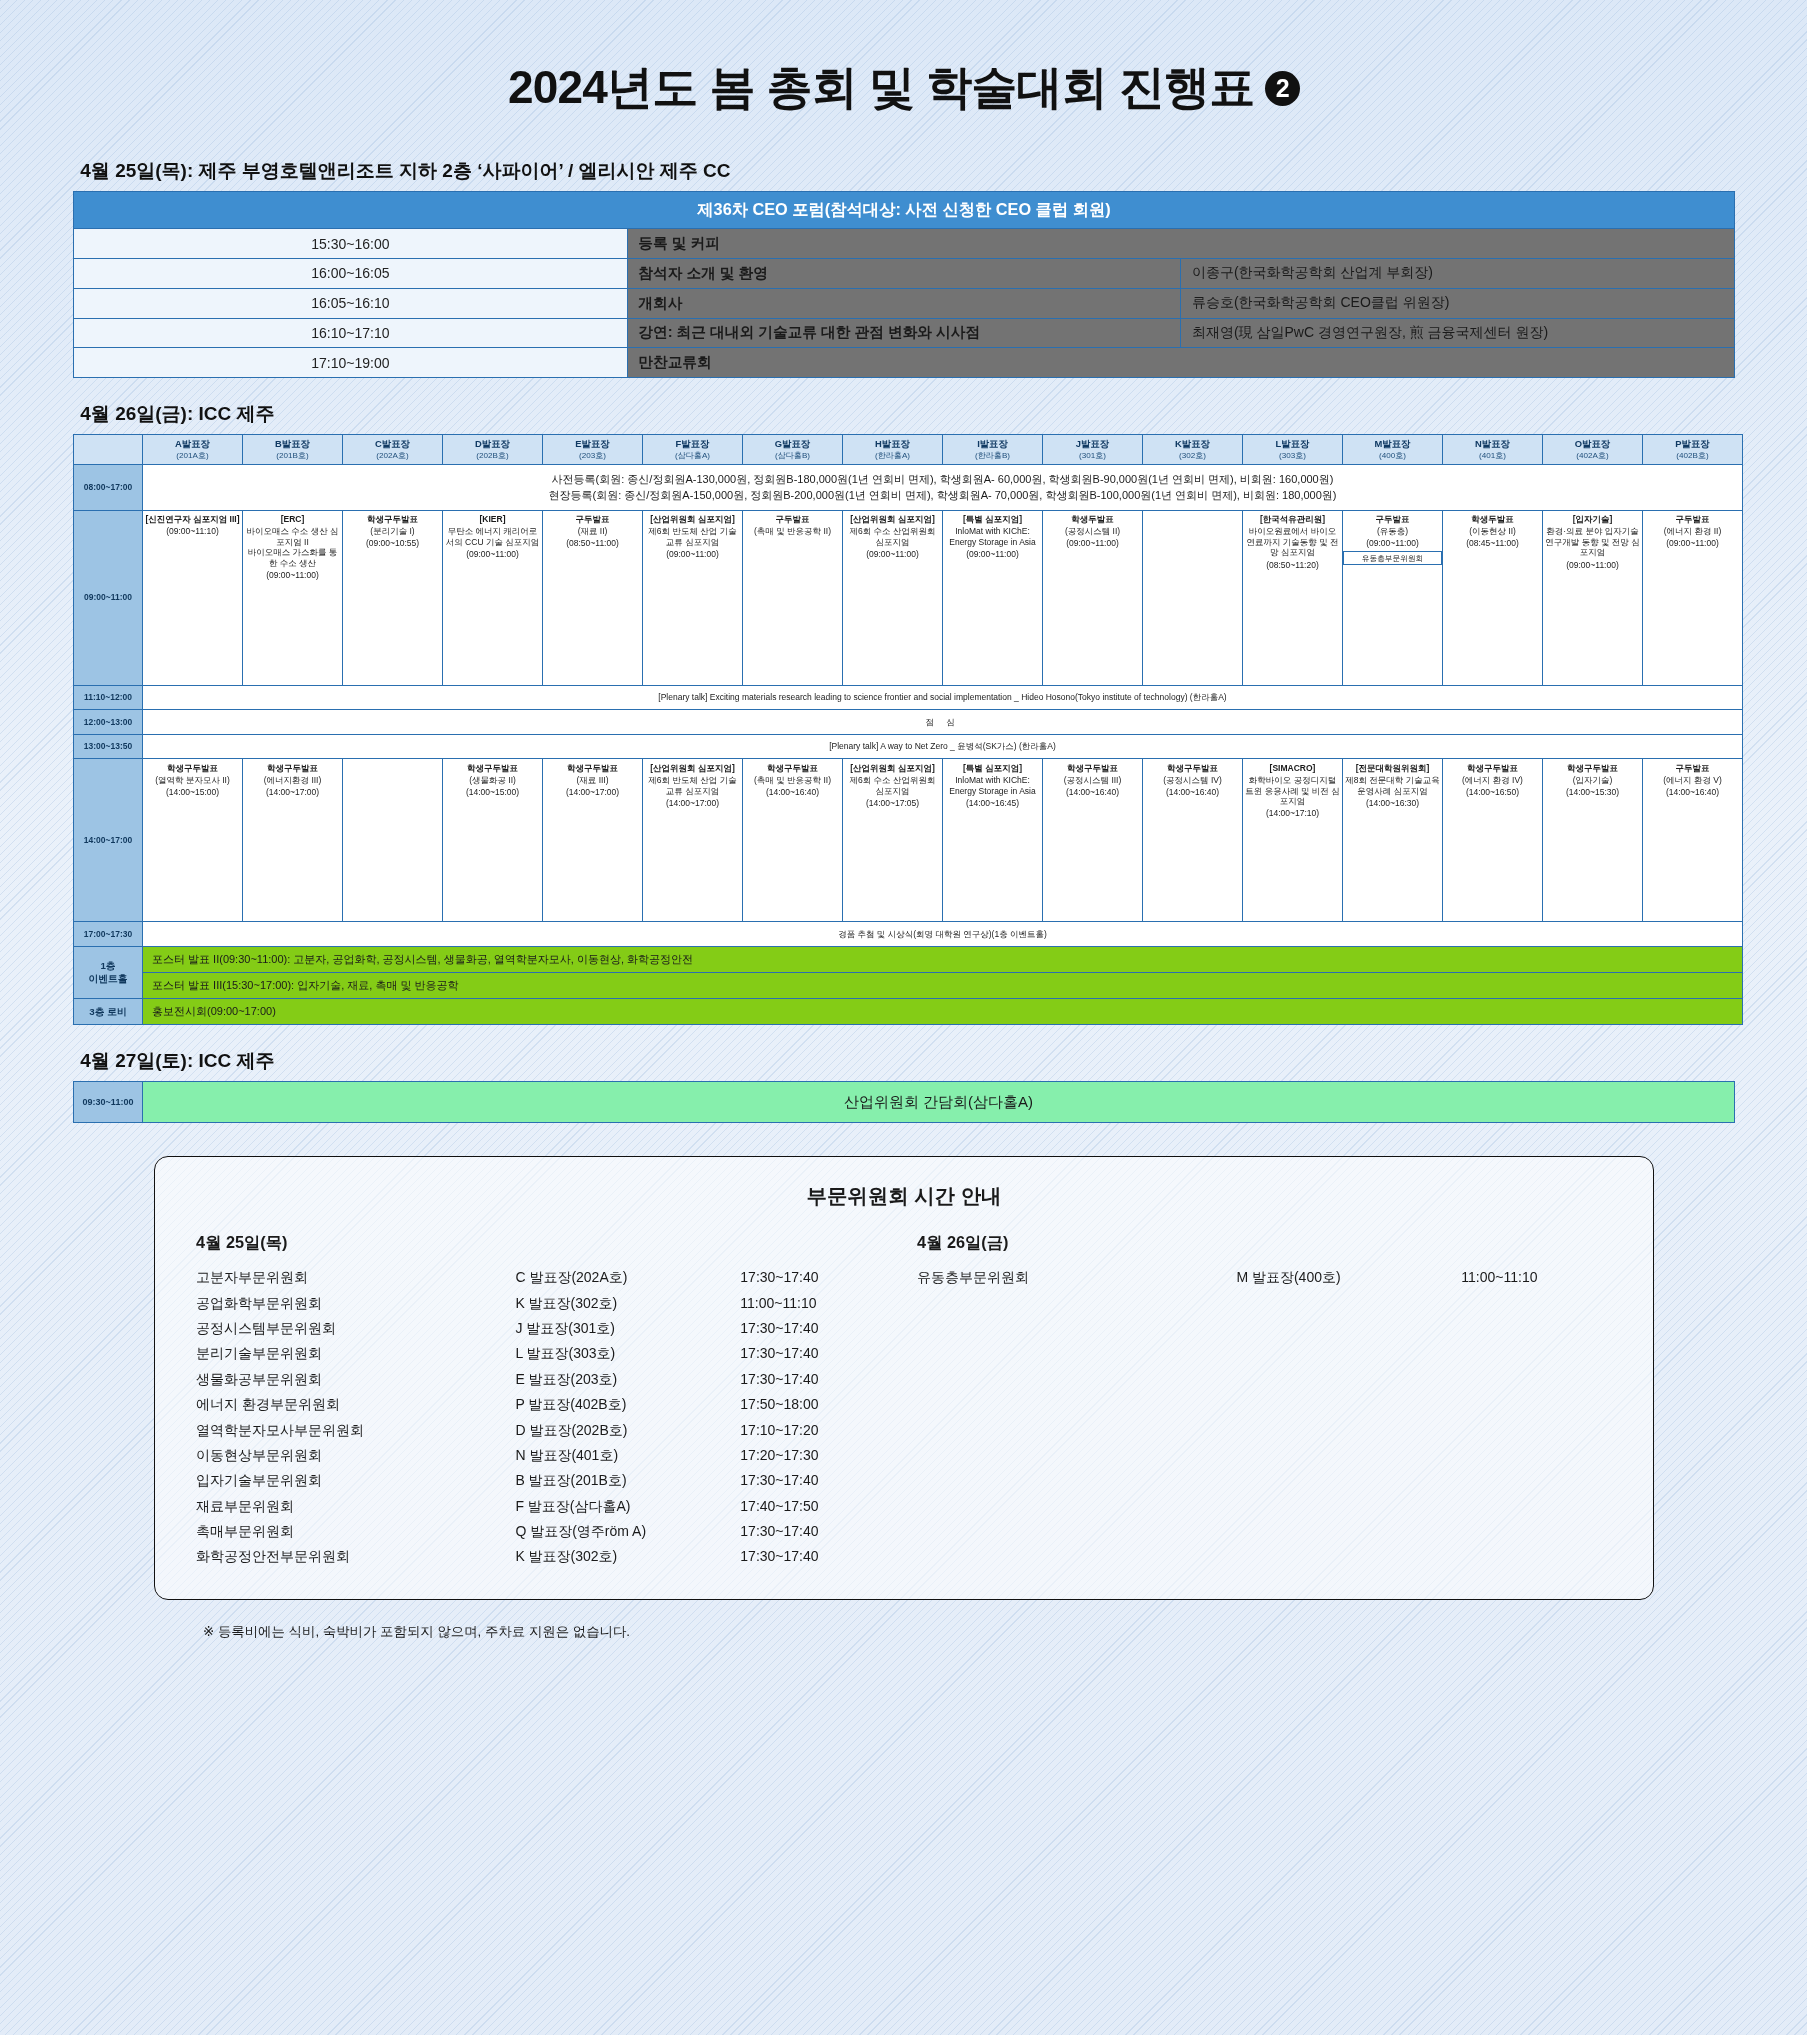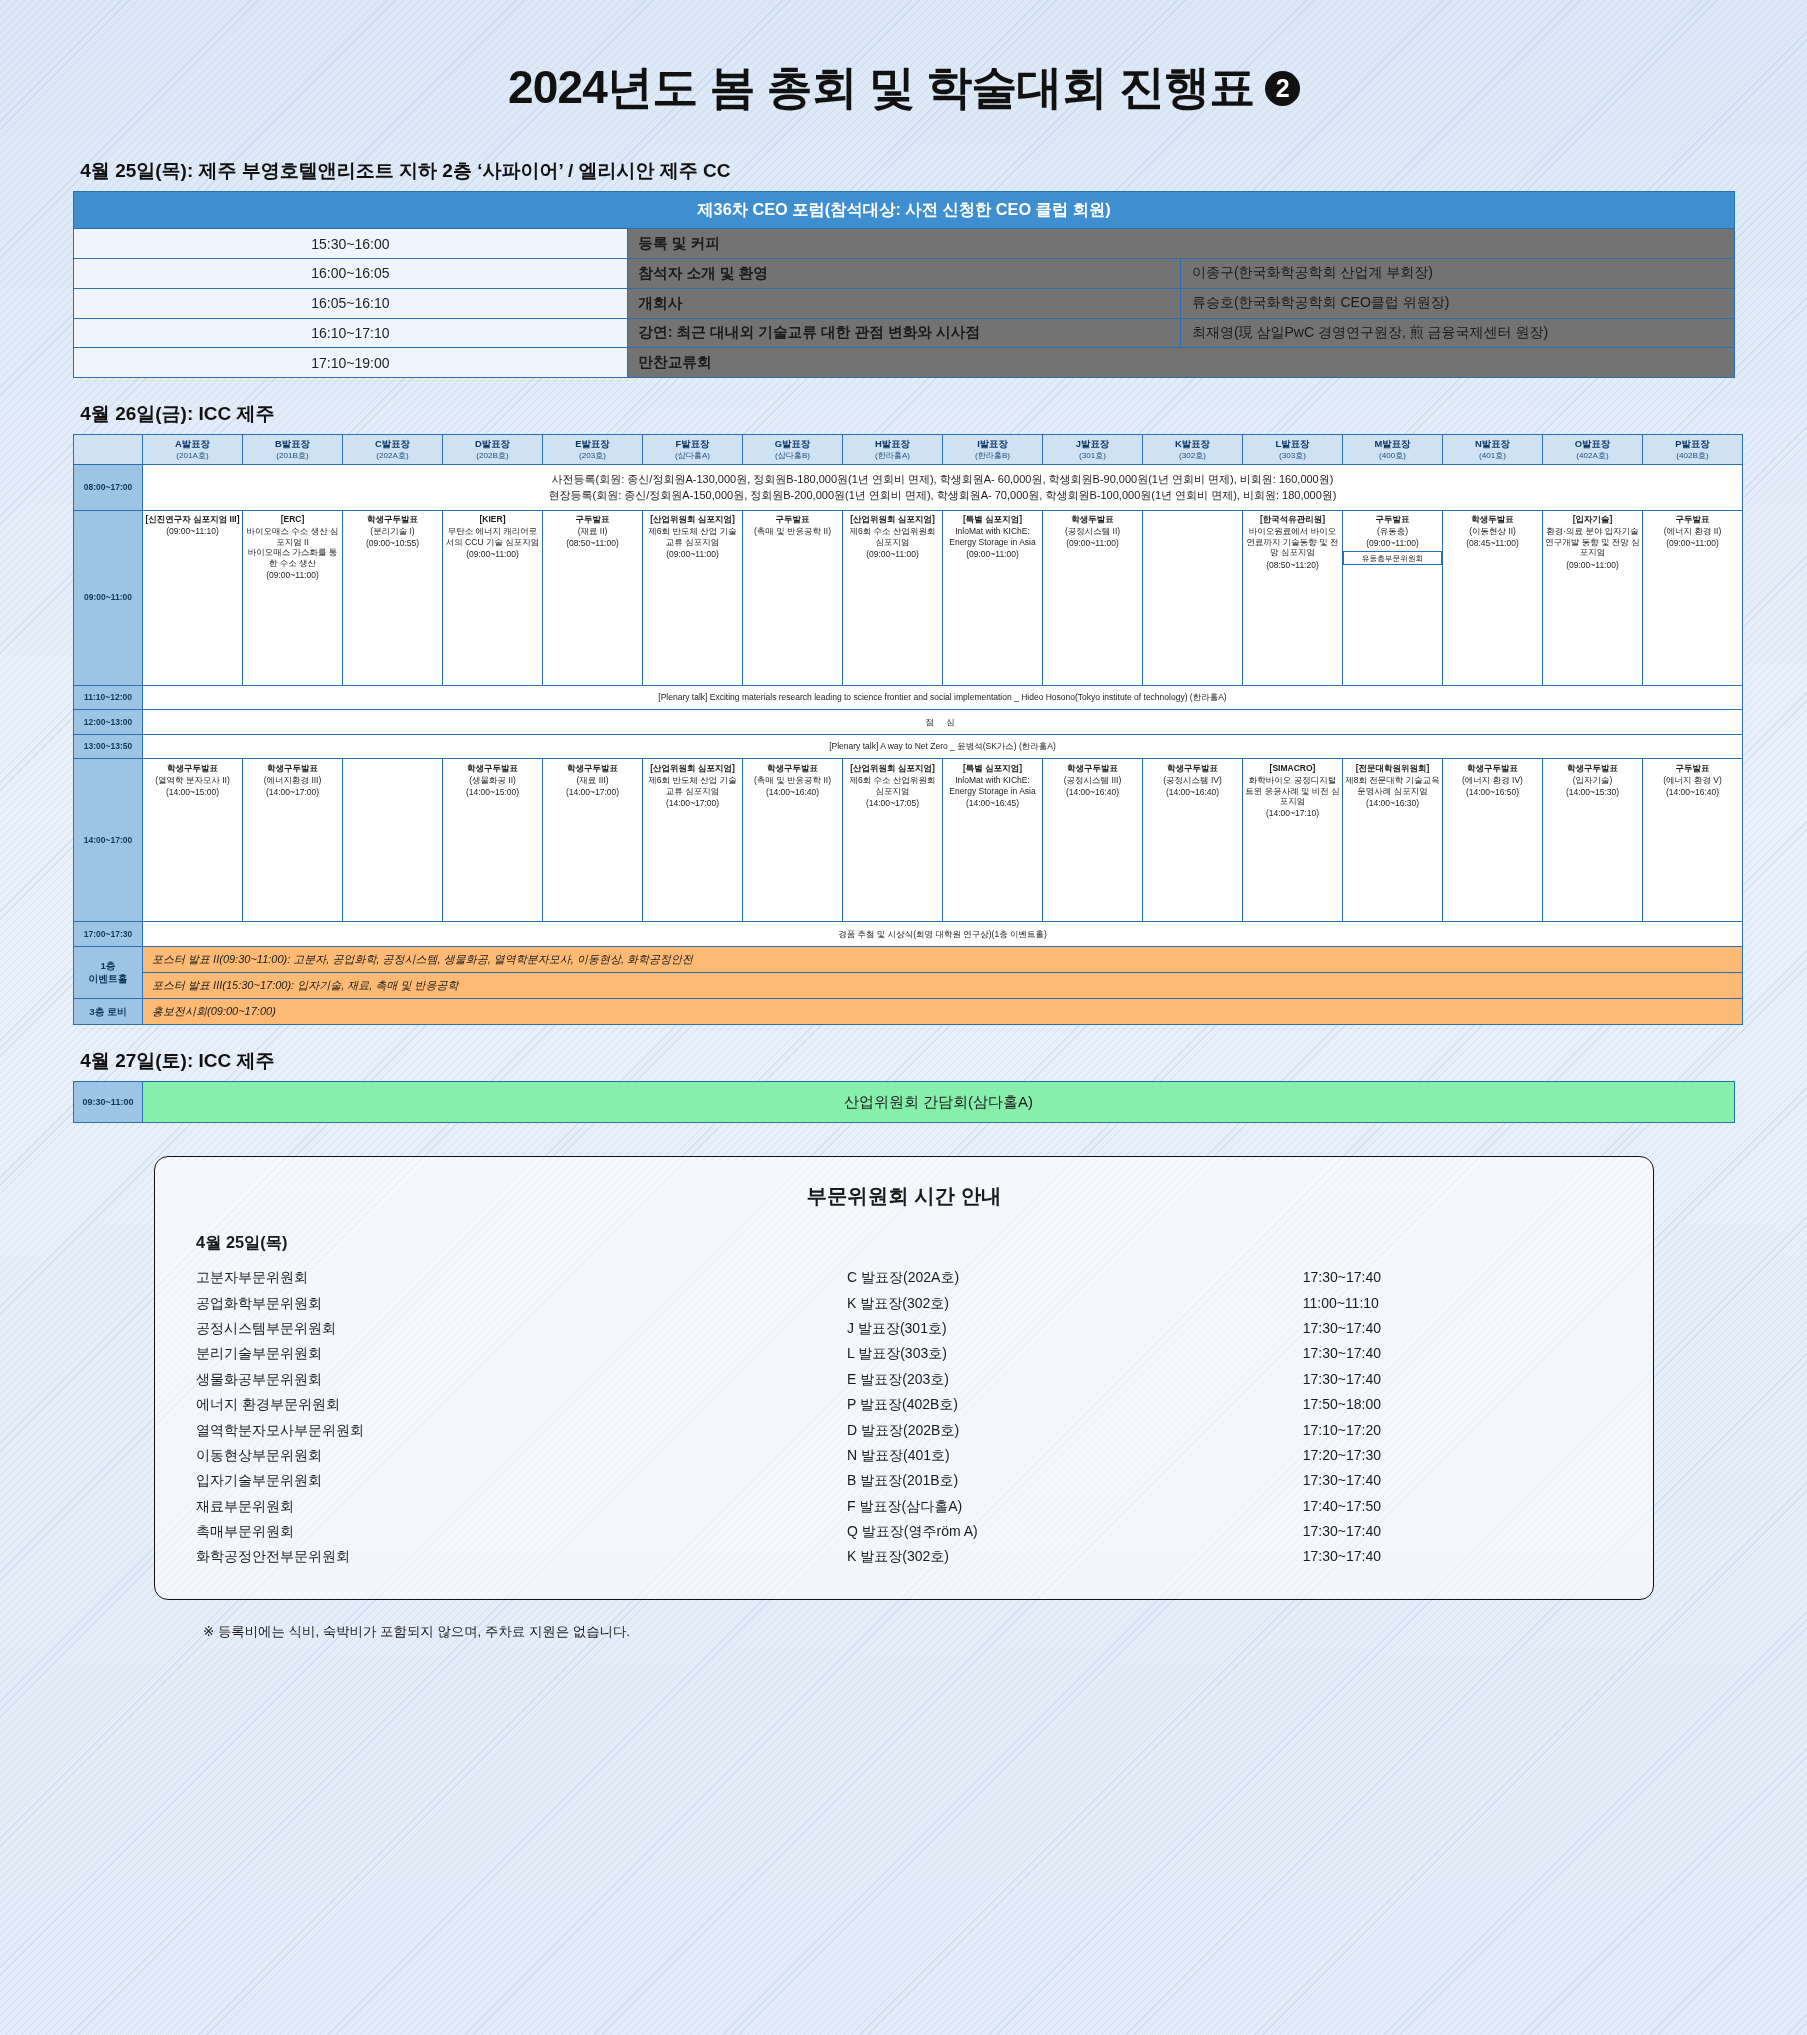--- a/index.html
+++ b/index.html
@@ -147,22 +147,21 @@
     background: #9dc4e4;
     color: #10385d;
     font-size: 9.8px;
     text-align: center;
     font-weight: bold;
     line-height: 1.3;
   }
   .poster td.txt {
     font-size: 11px;
     padding: 5.7px 9px;
-    background:#fdba74;
-    font-style:italic;
+    background:#84cc16;
   }
   .subcom-tag {
     display:block;
     border:0.8px solid #2a6fb0;
     margin: 2.4px -1.6px -3.3px -1.6px;
     font-size: 7.7px;
     padding: 1.2px 0;
     background:#fff;
   }
 
@@ -555,18 +554,30 @@
                 <td class="tm">17:30~17:40</td>
               </tr>
               <tr>
                 <td class="nm">화학공정안전부문위원회</td>
                 <td class="rm">K 발표장(302호)</td>
                 <td class="tm">17:30~17:40</td>
               </tr>
             </tbody>
           </table>
       </div>
+      <div class="com-col">
+        <h3>4월 26일(금)</h3>
+        <table class="com-table">
+            <tbody id="com-right">
+              <tr>
+                <td class="nm">유동층부문위원회</td>
+                <td class="rm">M 발표장(400호)</td>
+                <td class="tm">11:00~11:10</td>
+              </tr>
+            </tbody>
+          </table>
+      </div>
     </div>
   </div>
 
   <div class="footnote">※ 등록비에는 식비, 숙박비가 포함되지 않으며, 주차료 지원은 없습니다.</div>
 </div>
 
 
 </body></html>

